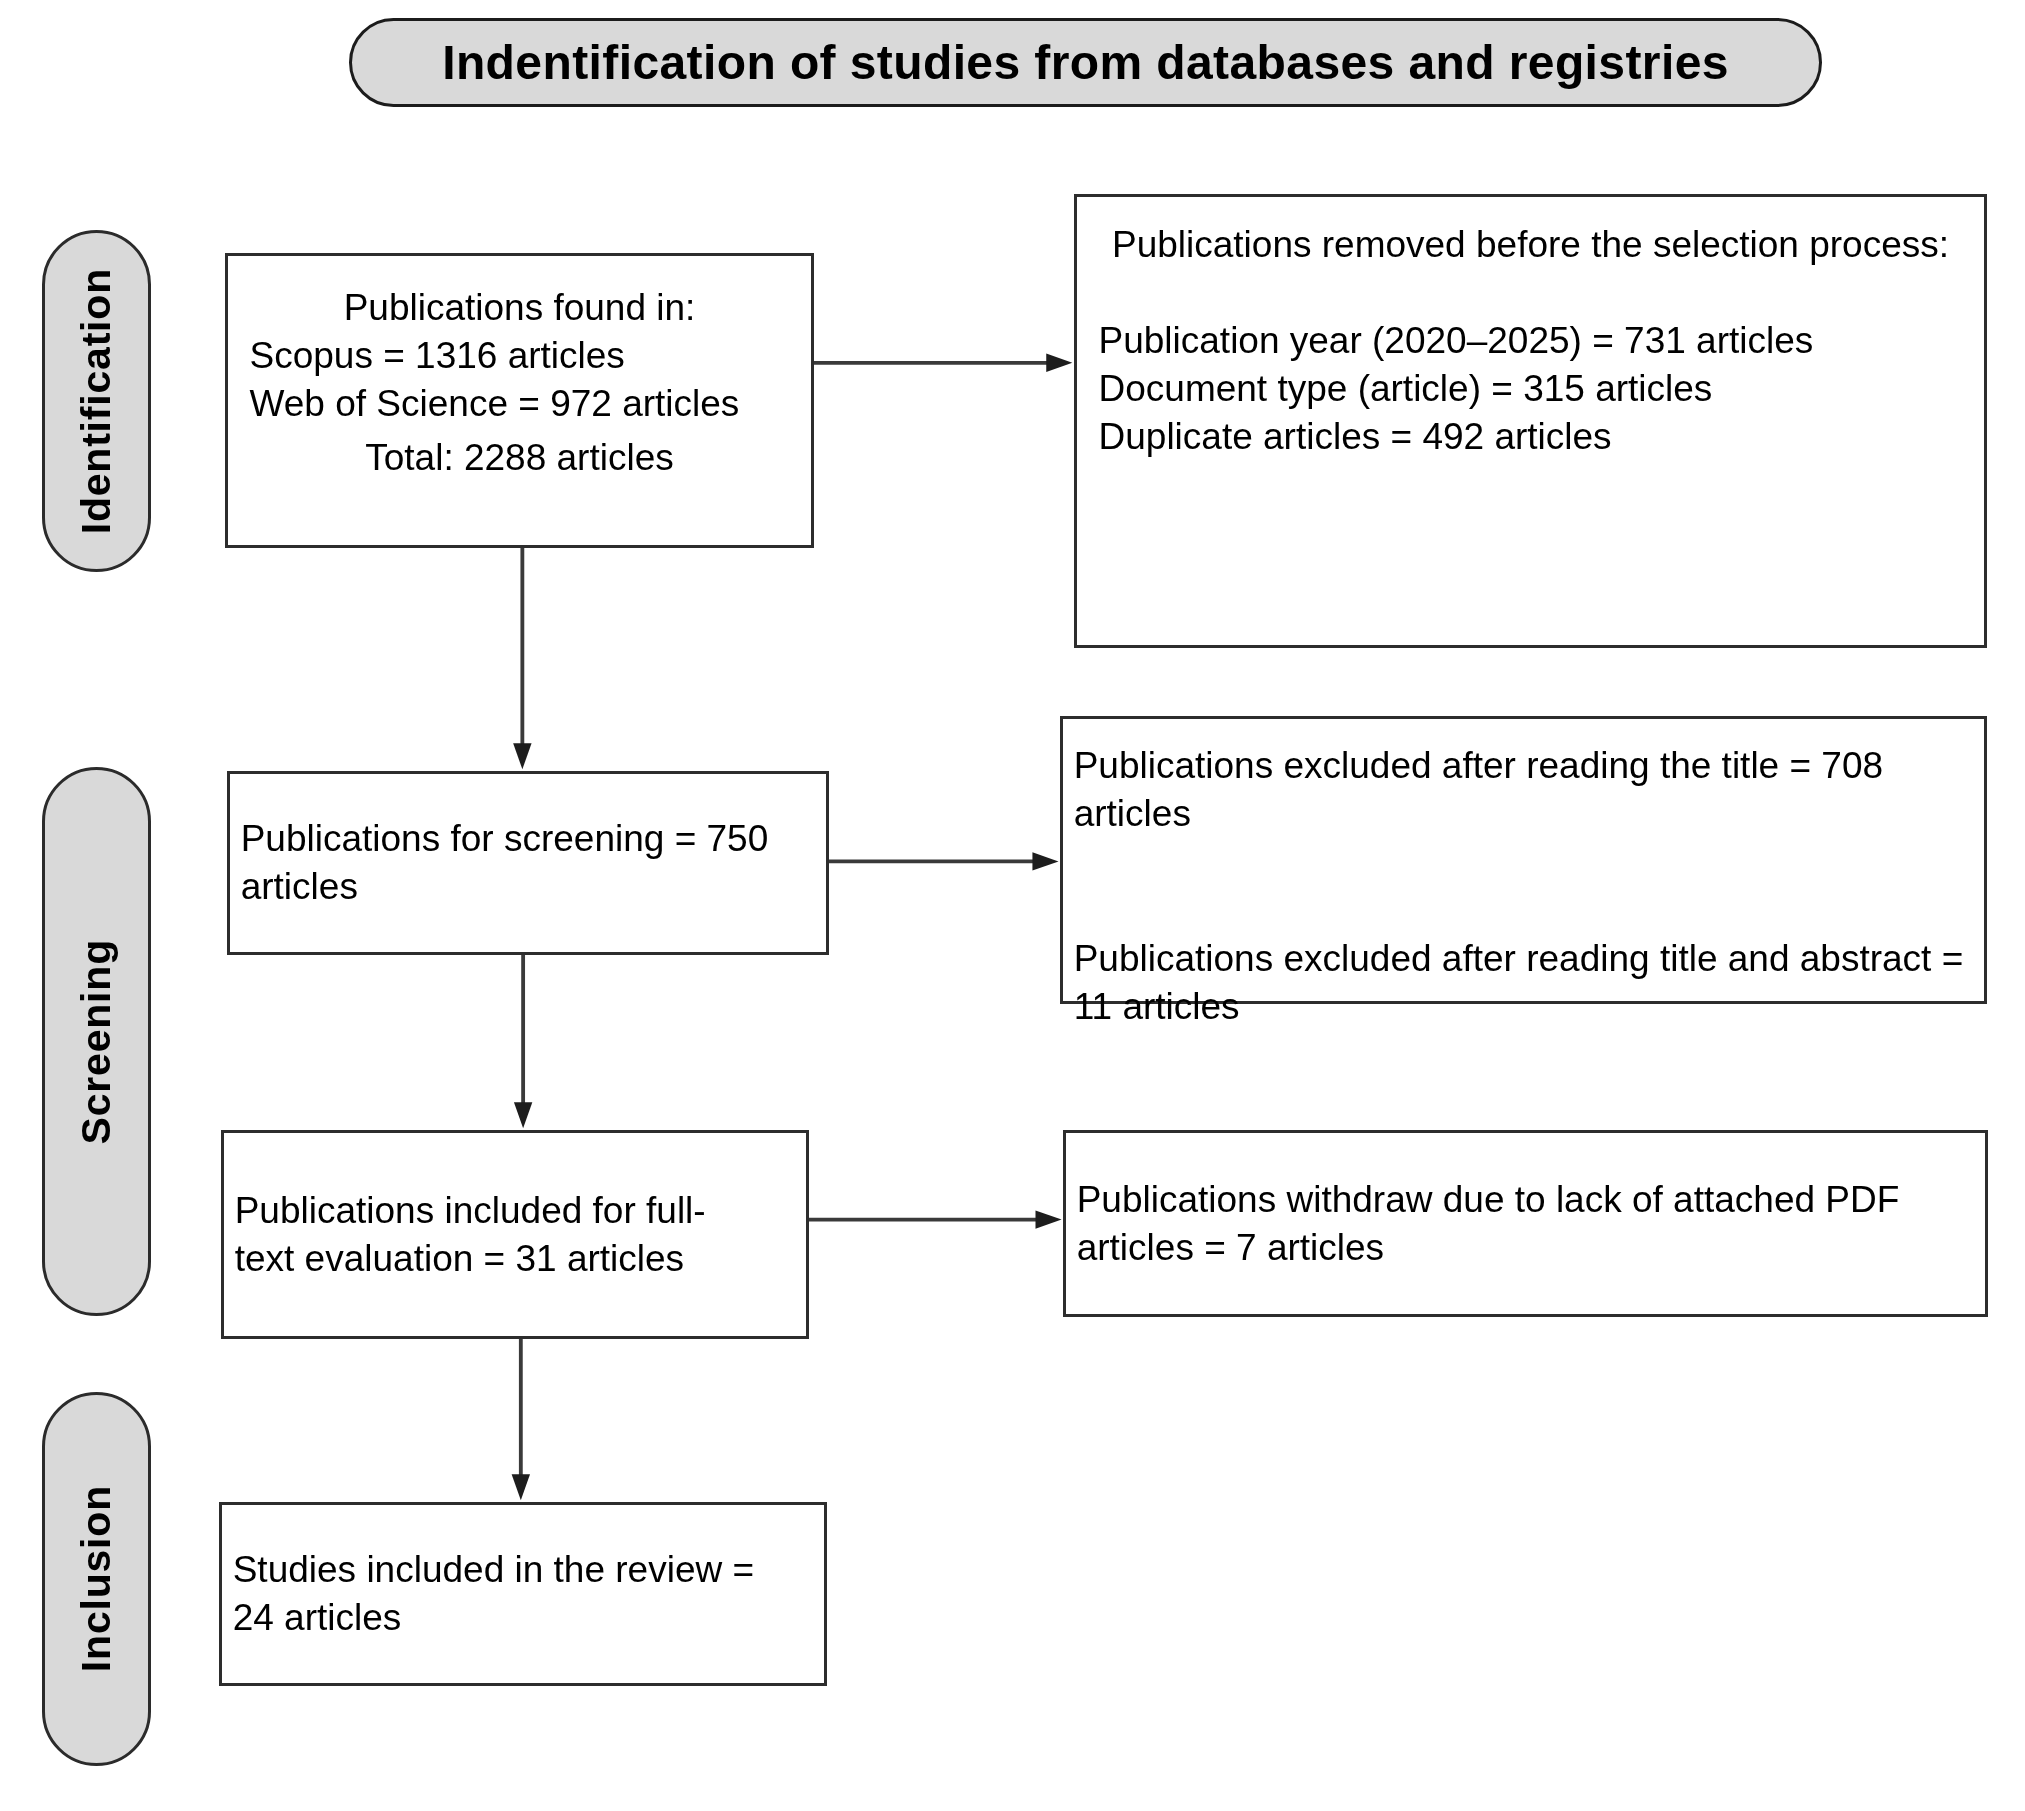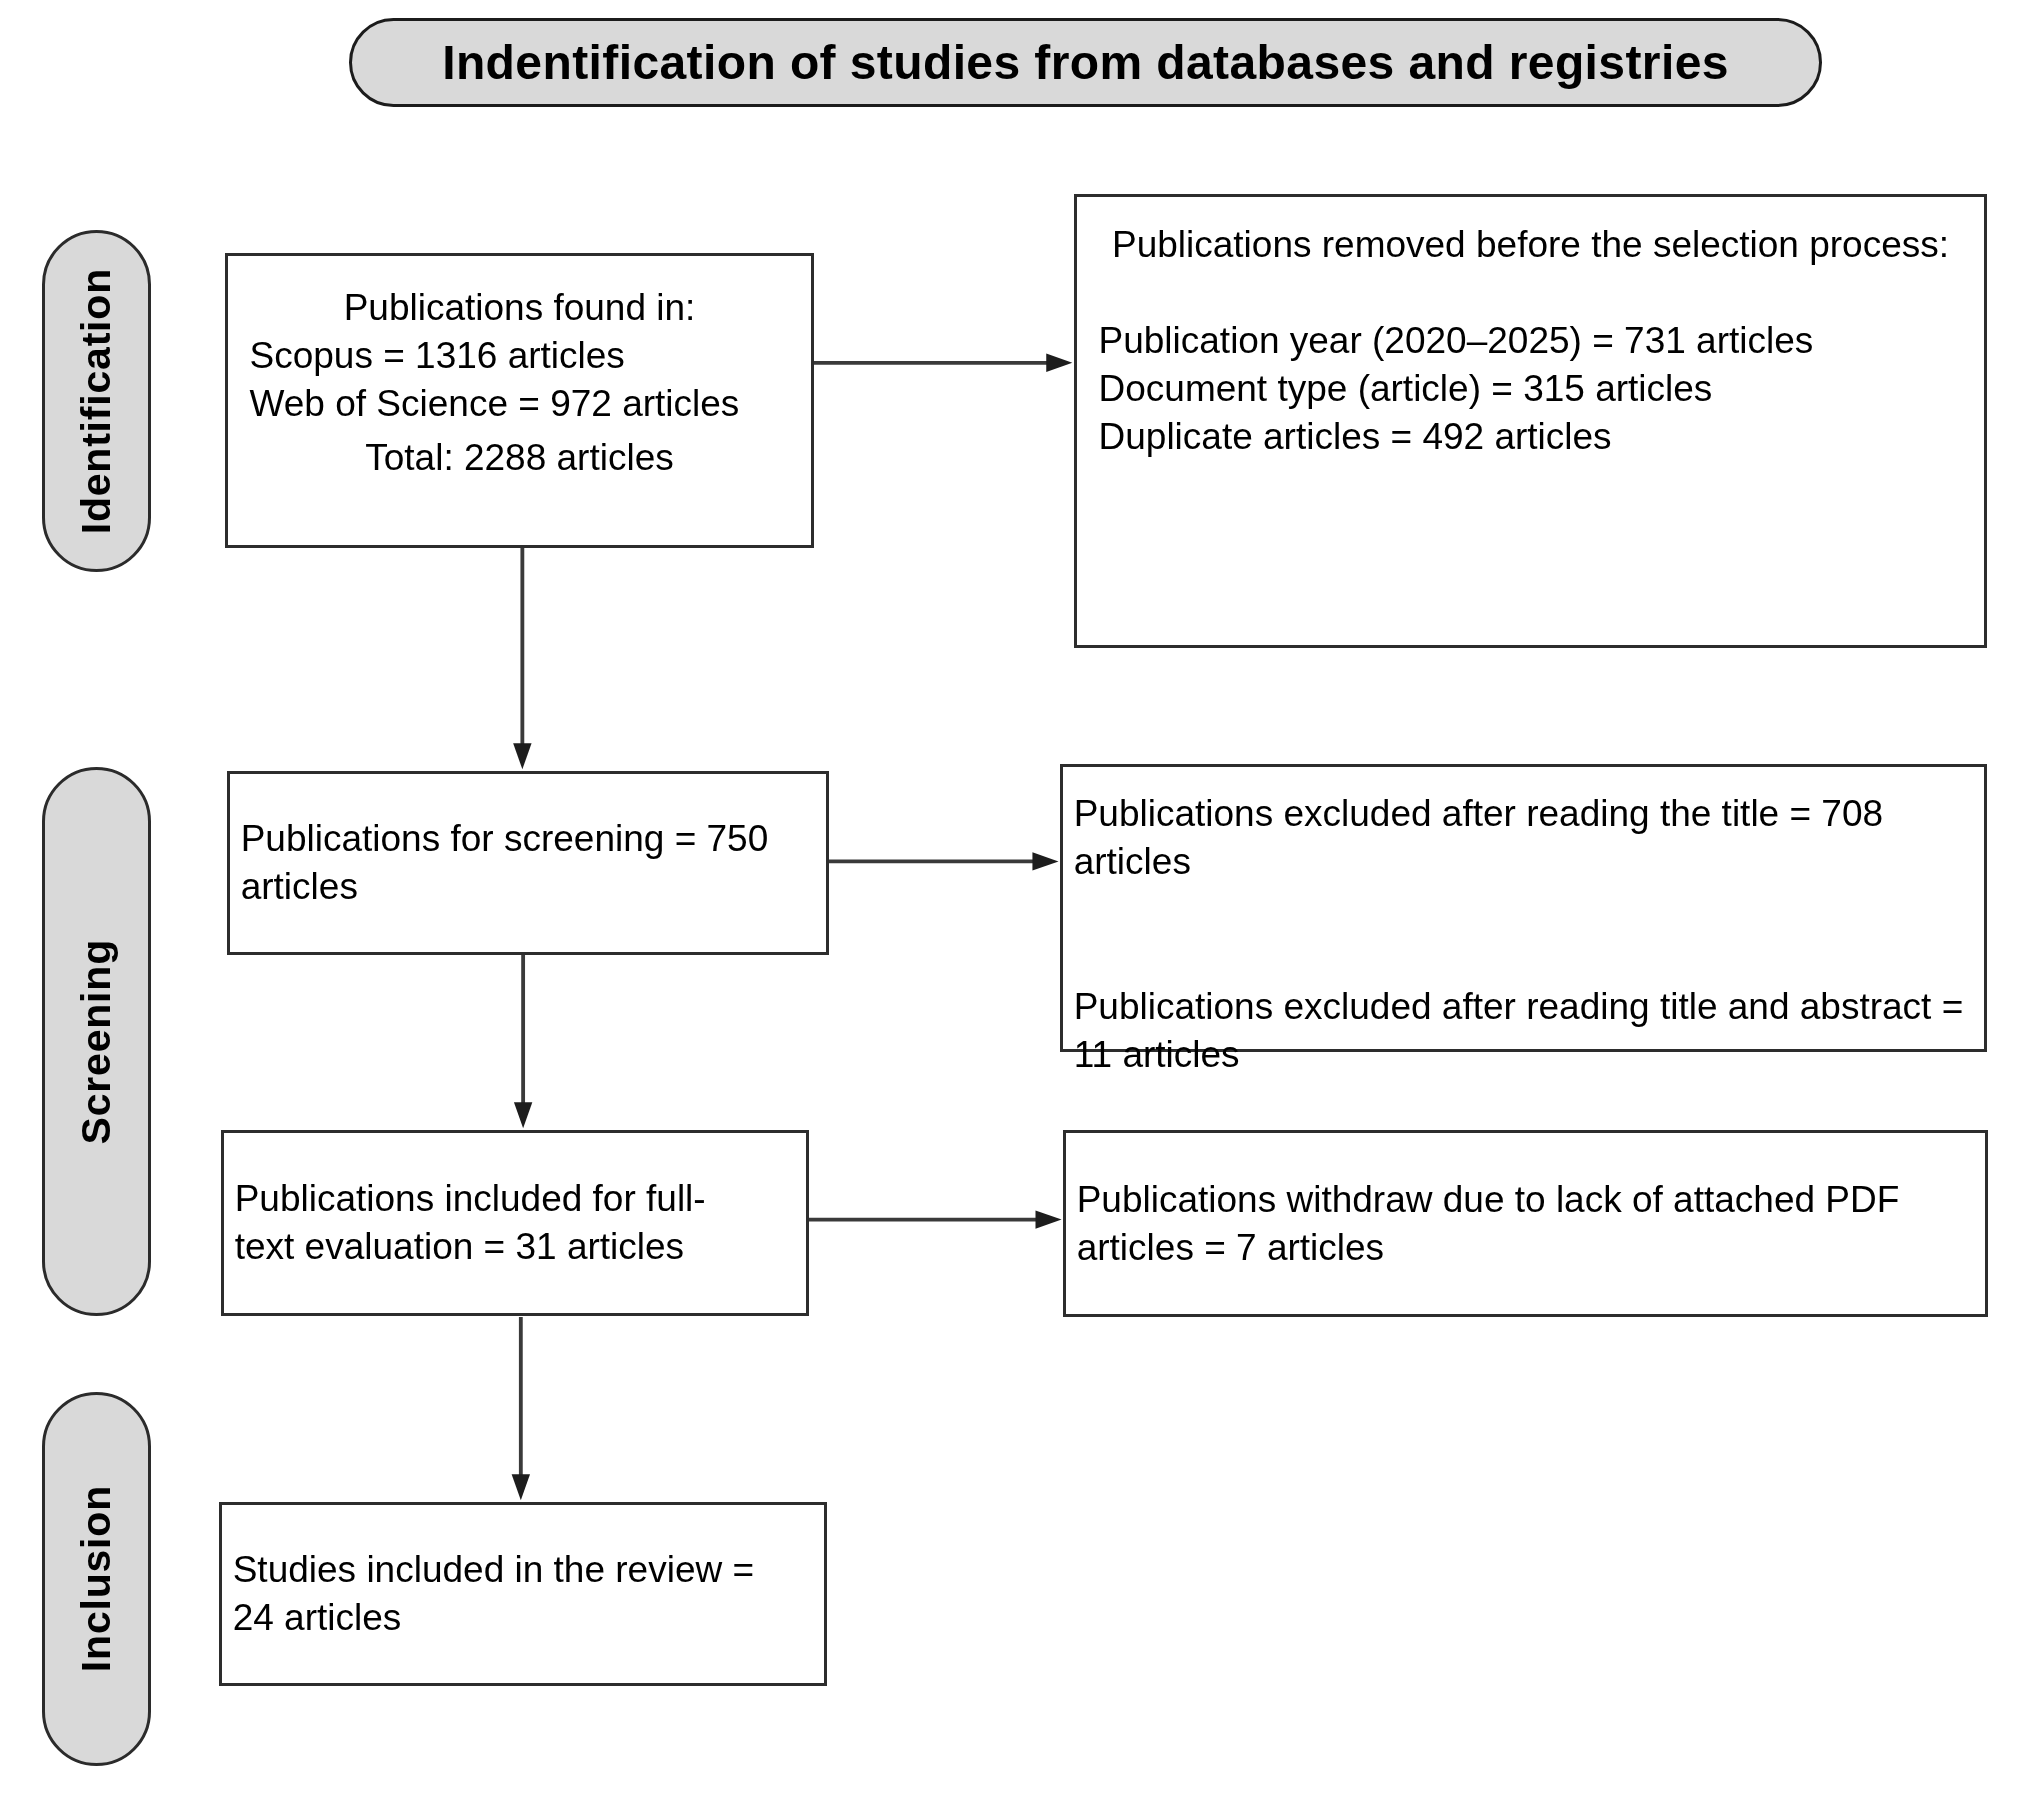--- a/index.html
+++ b/index.html
@@ -77,23 +77,23 @@
   .box .spacer { height: 48px; }
   .vcenter {
     display: flex;
     flex-direction: column;
     justify-content: center;
   }
   #box-found    { left: 225px;  top: 253px;  width: 589px;  height: 295px; padding: 21.5px 21.5px 0 21.5px; }
   #box-found .narrow { width: 499px; }
   #box-removed  { left: 1074px; top: 194px;  width: 913px; height: 454px; padding: 18.4px 21.5px 0 21.5px; }
   #box-screening{ left: 227px;  top: 771px; width: 602px;  height: 184px; padding: 0 6.1px 0 10.7px; }
-  #box-excluded { left: 1060px; top: 716px;  width: 927px; height: 288px; padding: 23px 20px 0 10.7px; margin-top: 48px; }
+  #box-excluded { left: 1060px; top: 716px;  width: 927px; height: 288px; padding: 23px 20px 0 10.7px; }
   #box-excluded .spacer { height: 97px; }
-  #box-fulltext { left: 221px;  top: 1130px; width: 588px;  height: 186px; padding: 0 46px 0 10.7px; }
+  #box-fulltext { left: 221px;  top: 1130px; width: 588px;  height: 209px; padding: 0 46px 0 10.7px; }
   #box-withdraw { left: 1063px; top: 1130px; width: 925px; height: 187px; padding: 0 20px 0 10.7px; }
   #box-included { left: 219px;  top: 1502px; width: 608px;  height: 184px; padding: 0 46px 0 10.7px; }
 </style>
 </head>
 <body>
 
 <div class="page">
 
   <svg class="arrows" viewBox="0 0 2640 2361" xmlns="http://www.w3.org/2000/svg">
     <g stroke="#3a3a3a" stroke-width="5" fill="#1d1d1d">

